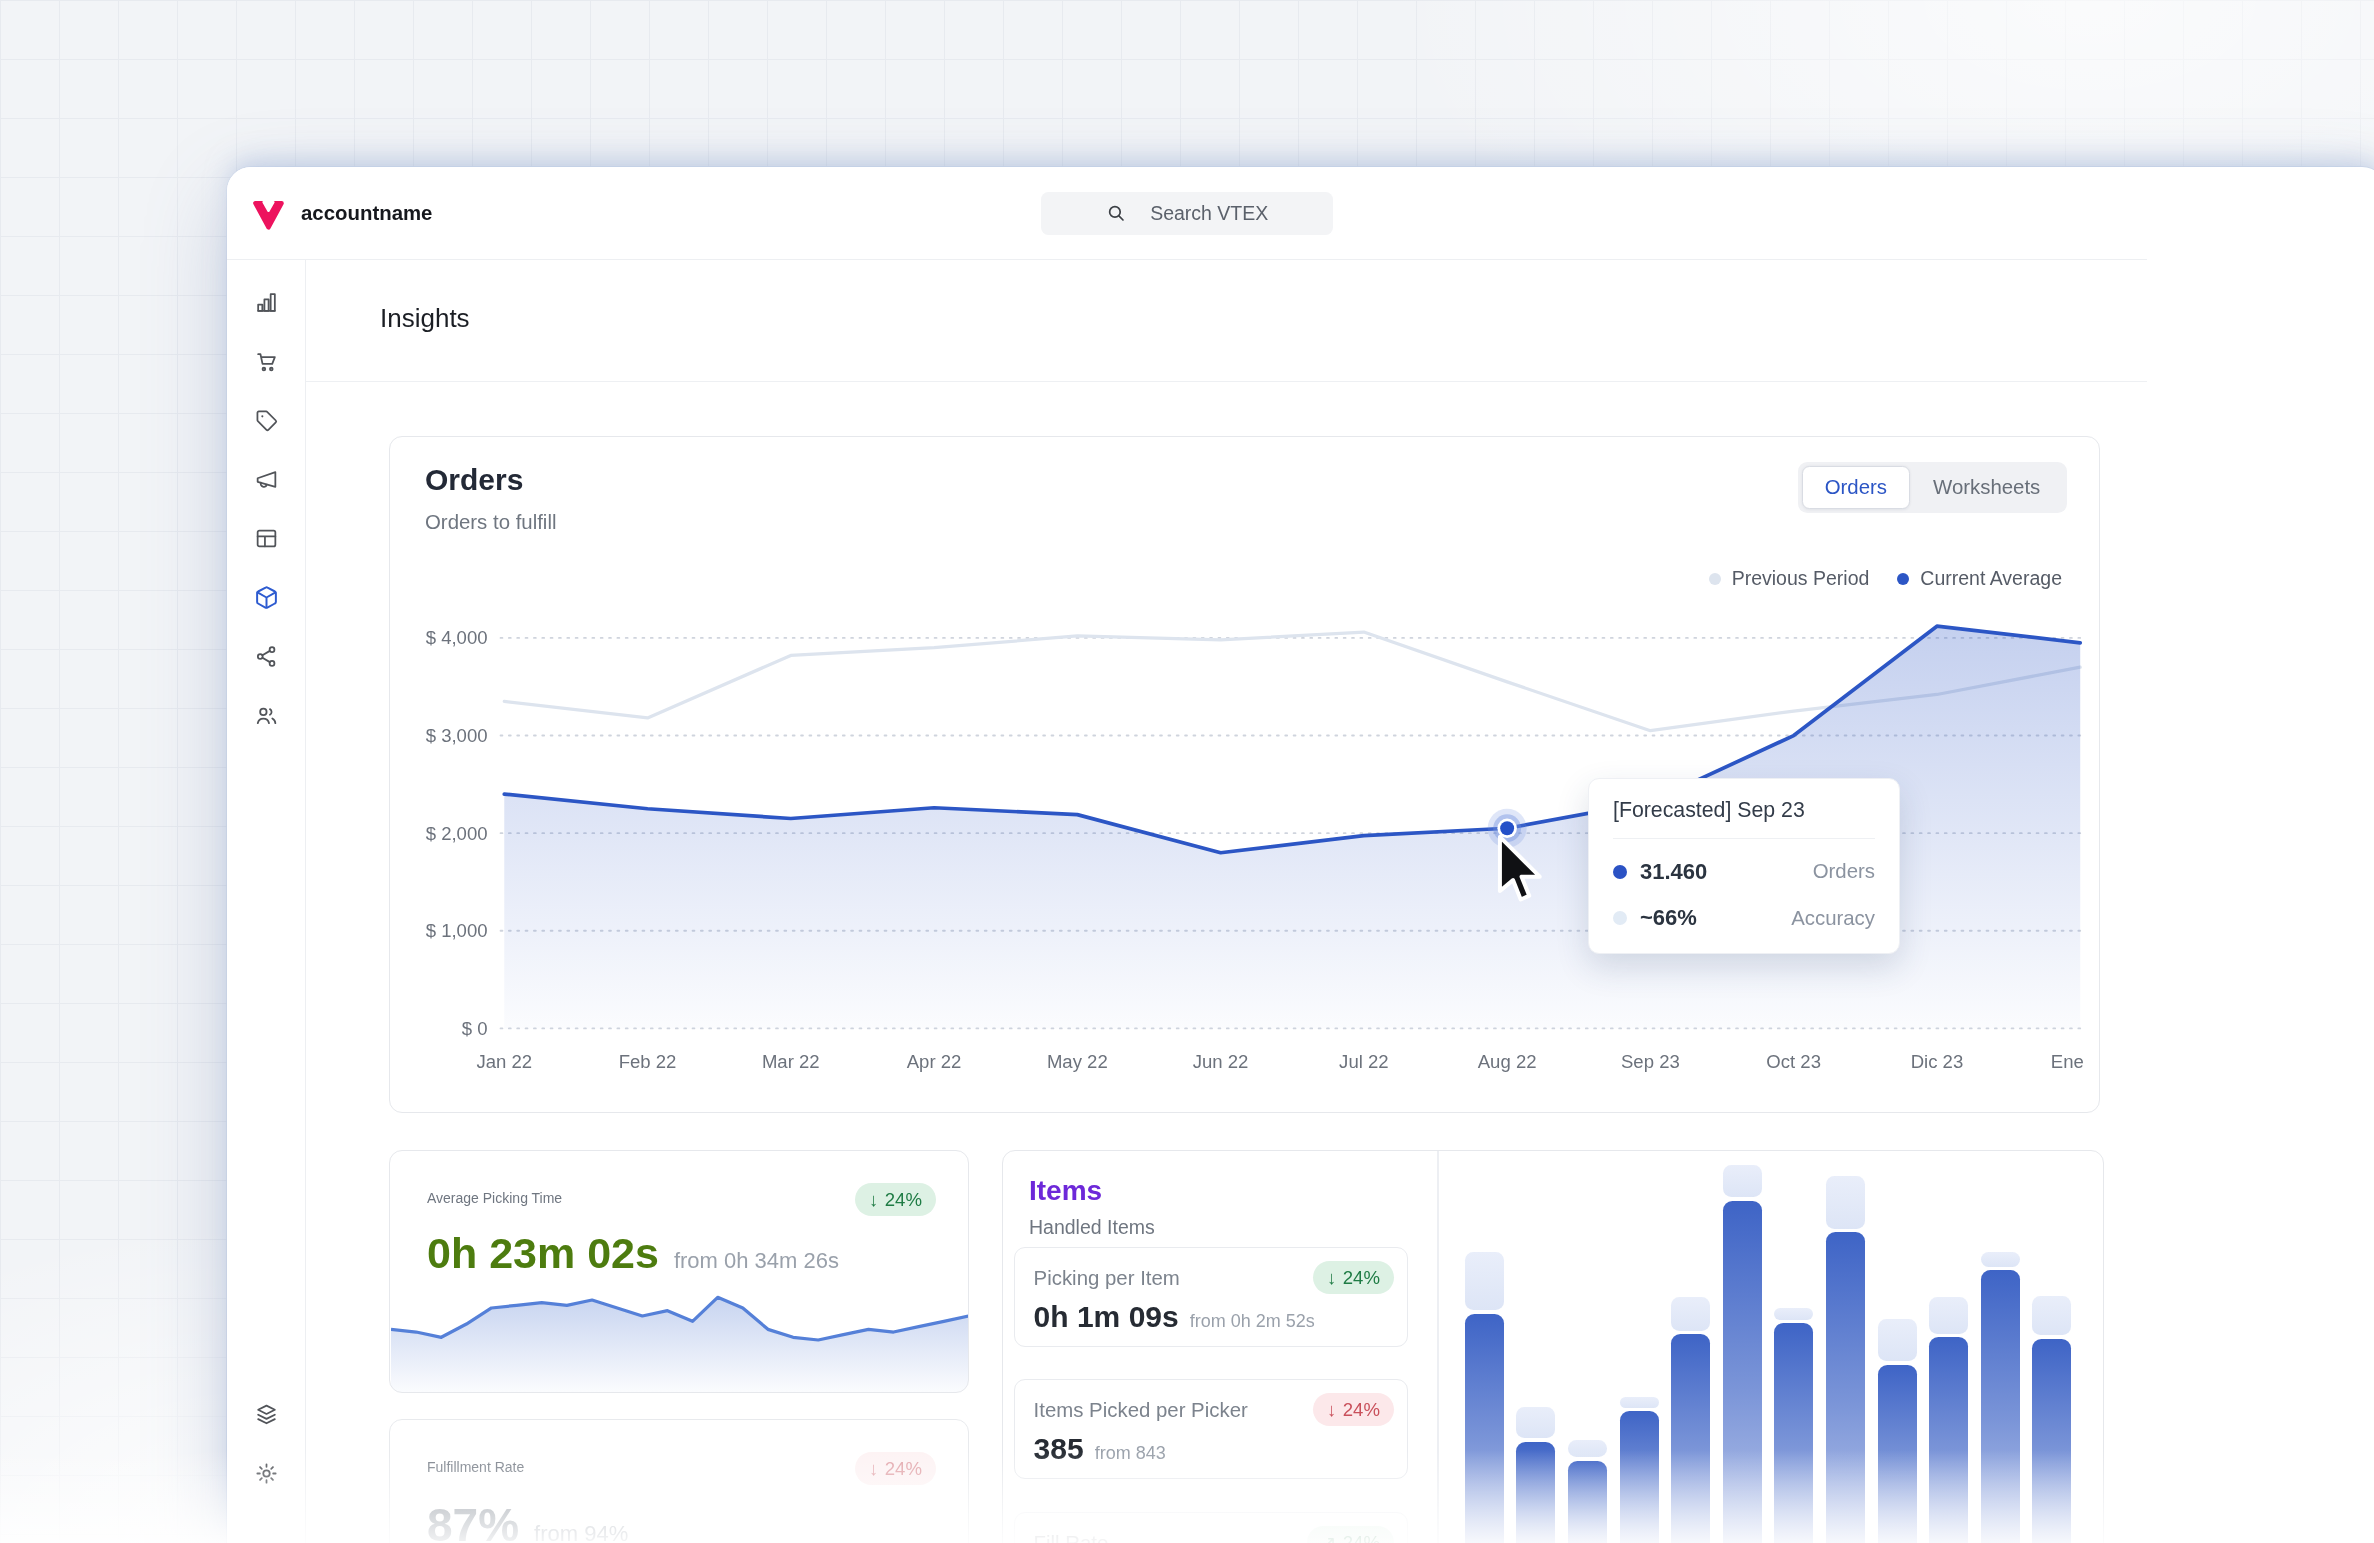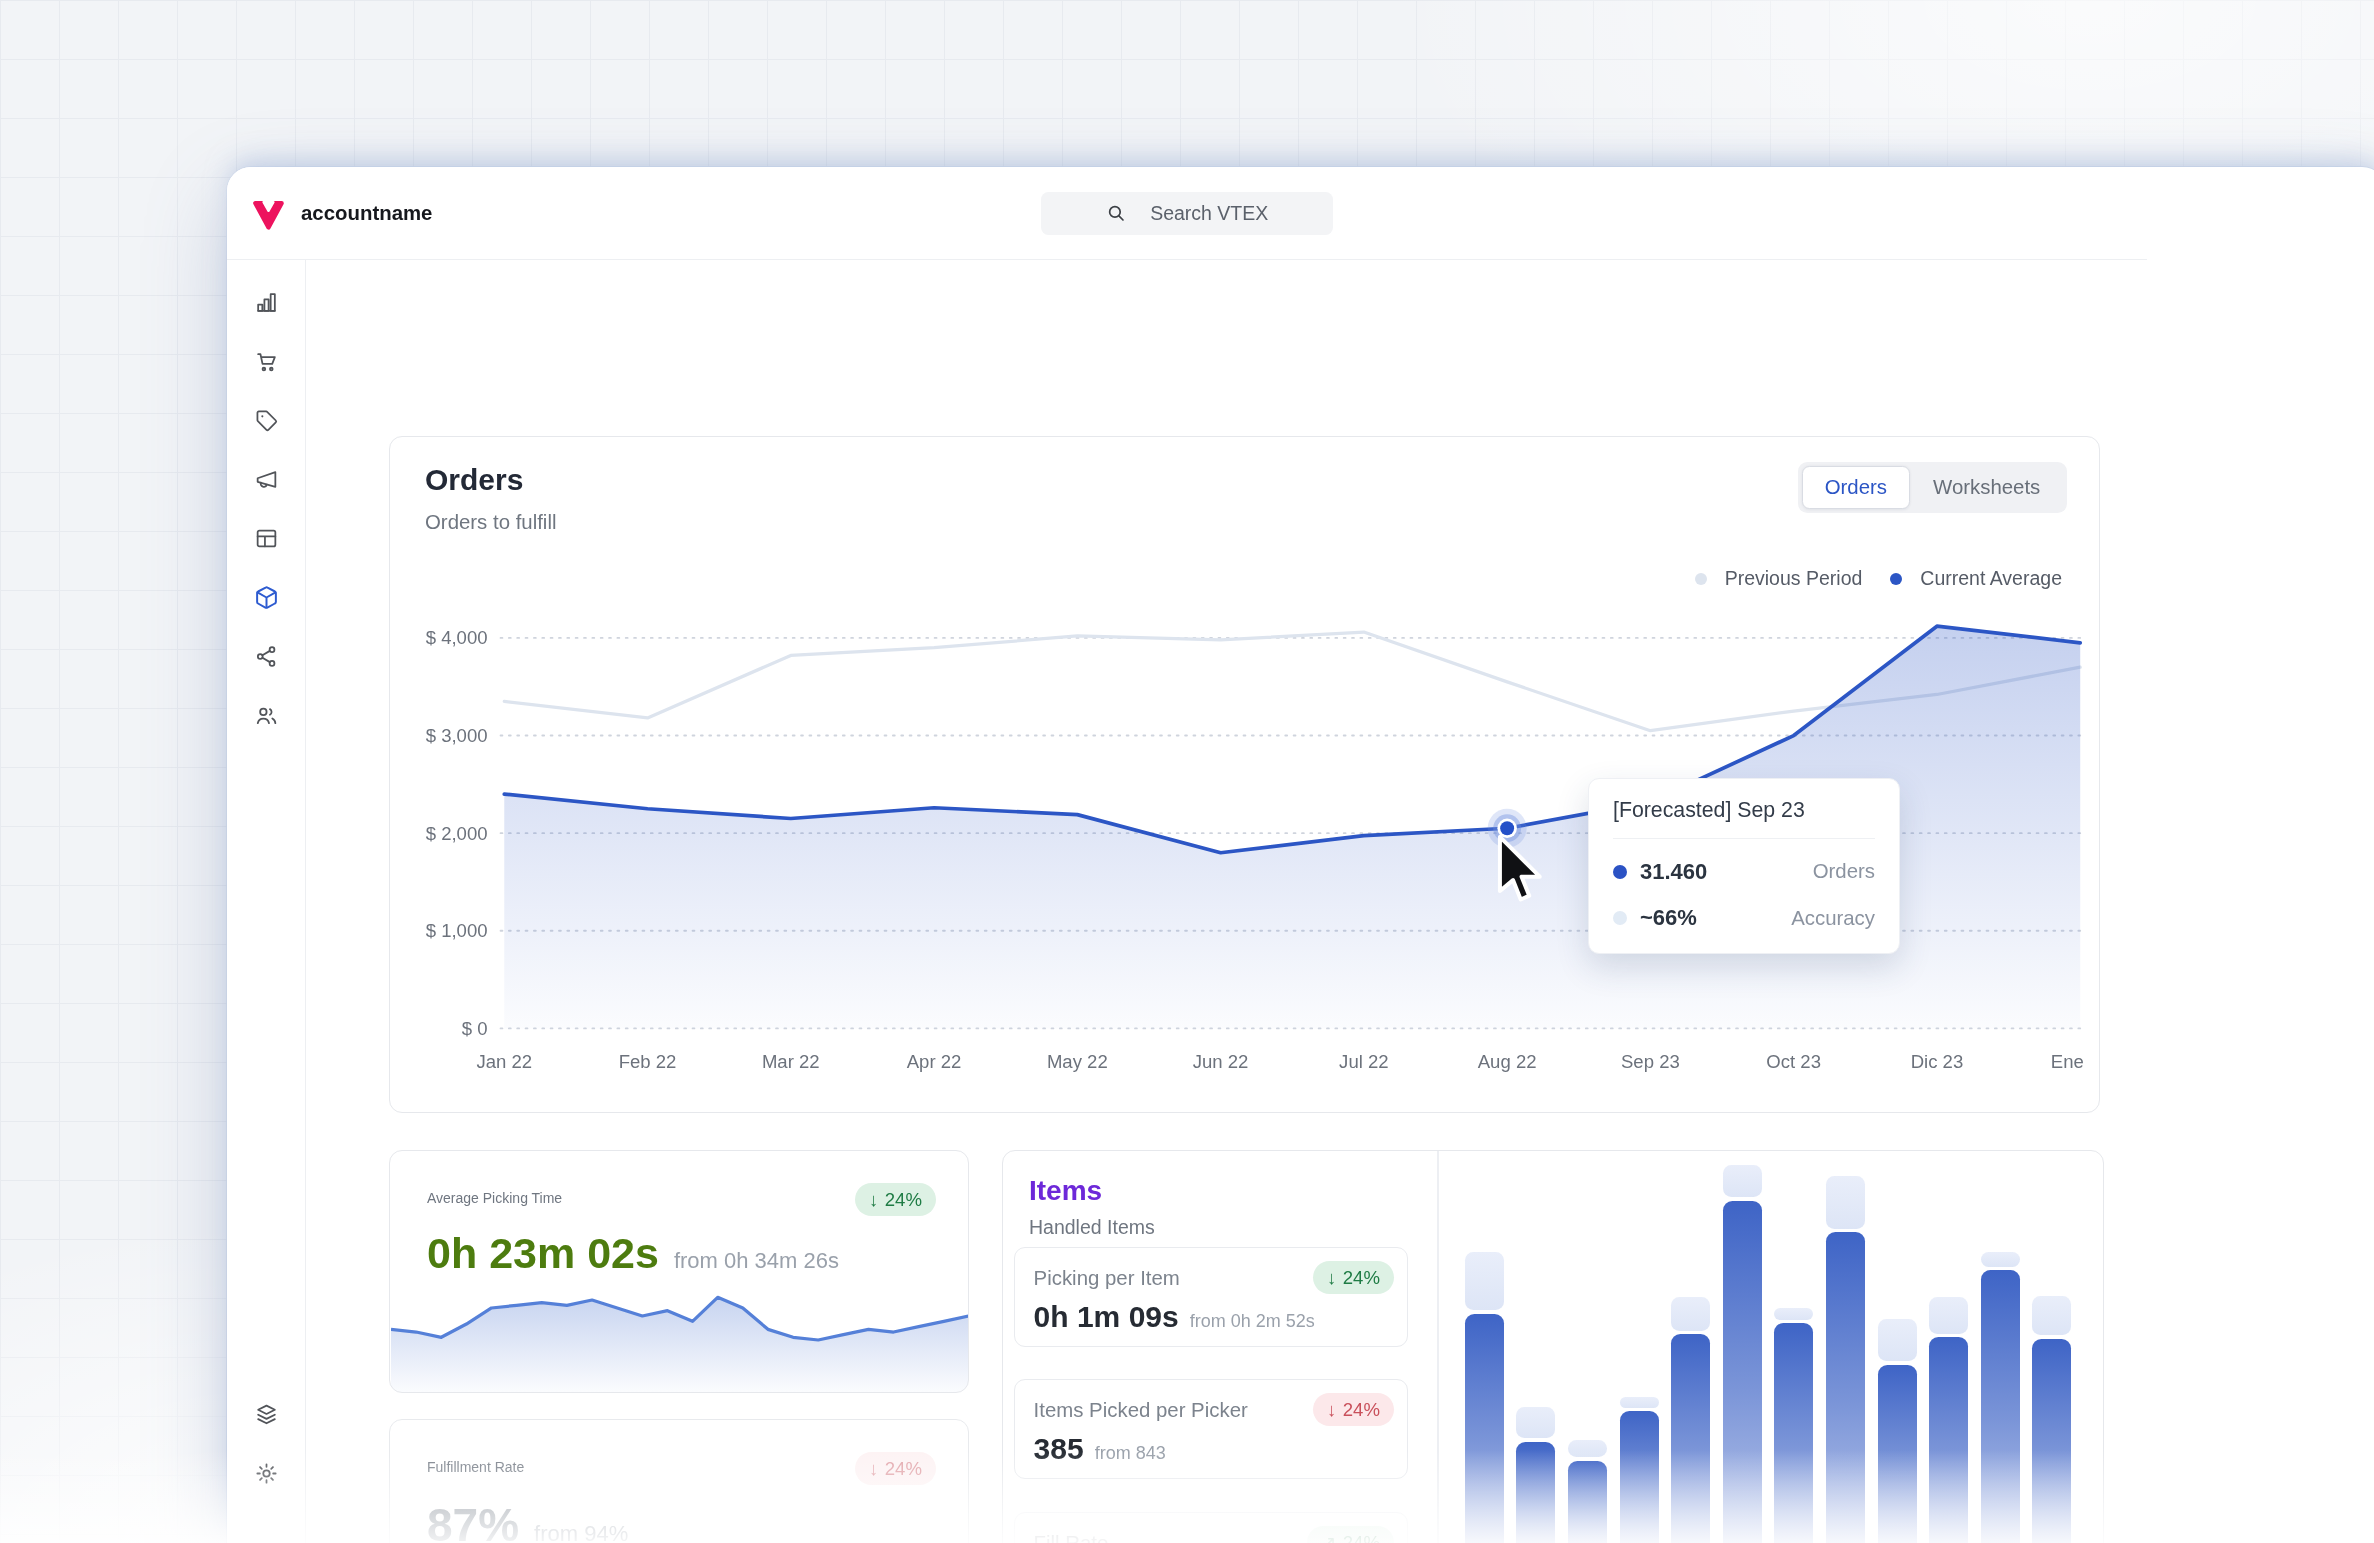--- a/index.html
+++ b/index.html
@@ -63,21 +63,21 @@
   .badge.faded { opacity:.55; }
 
   
   .orders-card { left:162px; top:269px; width:1711px; height:677px; }
   .orders-title { position:absolute; left:35px; top:26px; font-size:30px; font-weight:600; color:#232936; }
   .orders-sub { position:absolute; left:35px; top:74px; font-size:20.4px; color:#6f7680; }
   .toggle { position:absolute; right:32px; top:25px; background:#f0f1f4; border-radius:9.3px; padding:3.7px; display:flex; }
   .toggle button { border:0.9px solid transparent; background:transparent; font-family:inherit; font-size:20.4px; color:#686f79; padding:9.3px 22px; border-radius:7.4px; cursor:pointer; }
   .toggle button.active { background:#fff; border-color:#d9dce3; color:#2b55c5; box-shadow:0 0.9px 2.8px rgba(20,30,60,.07); }
   .legend { position:absolute; right:37px; top:130px; display:flex; gap:28px; align-items:center; }
-  .legend .item { display:flex; align-items:center; gap:18px; font-size:19.5px; color:#555b66; cursor:pointer; }
+  .legend .item { display:flex; align-items:center; gap:11px; font-size:19.5px; color:#555b66; cursor:pointer; }
   .dot { width:12px; height:12px; border-radius:50%; display:inline-block; }
   #main-chart { position:absolute; left:28px; top:158px; }
 
   .tooltip {
     position:absolute; left:1198px; top:341px; width:312px; z-index:30;
     background:#fff; border:0.9px solid #eef0f4; border-radius:11px;
     box-shadow:0 13px 33px rgba(40,60,100,.16); padding:18.6px 24px 22px 24px;
   }
   .tooltip .tt-title { font-size:21.3px; color:#333c49; padding-bottom:15px; border-bottom:0.9px solid #eef0f3; }
   .tooltip .tt-row { display:flex; align-items:center; gap:13px; margin-top:20.4px; }
@@ -204,20 +204,23 @@
         </svg>
       </div>
       <div class="sb-btn">
         <svg viewBox="0 0 24 24" fill="none" stroke="currentColor" stroke-width="1.7" stroke-linecap="round">
           <circle cx="12" cy="12" r="3.1"></circle>
           <path d="M12 3.2v2.4M12 18.4v2.4M3.2 12h2.4M18.4 12h2.4M5.8 5.8l1.7 1.7M16.5 16.5l1.7 1.7M18.2 5.8l-1.7 1.7M7.5 16.5l-1.7 1.7"></path>
         </svg>
       </div>
     </aside>
 
+    <div class="page-header">
+      <h1>Insights</h1>
+    </div>
 
     <section class="card orders-card">
       <div class="orders-title">Orders</div>
       <div class="orders-sub">Orders to fulfill</div>
 
       <div class="toggle">
         <button class="active">Orders</button>
         <button>Worksheets</button>
       </div>
 

